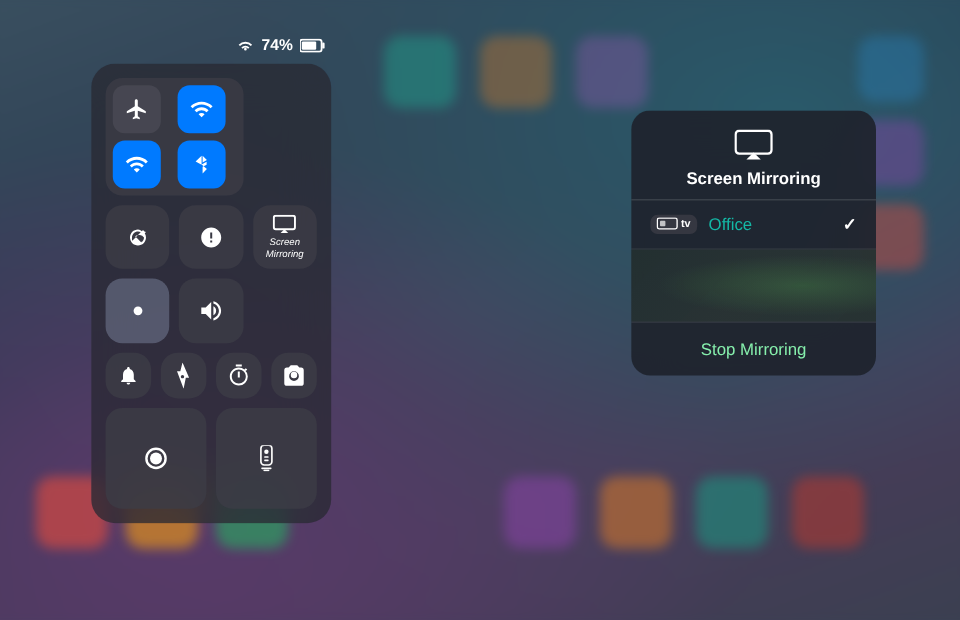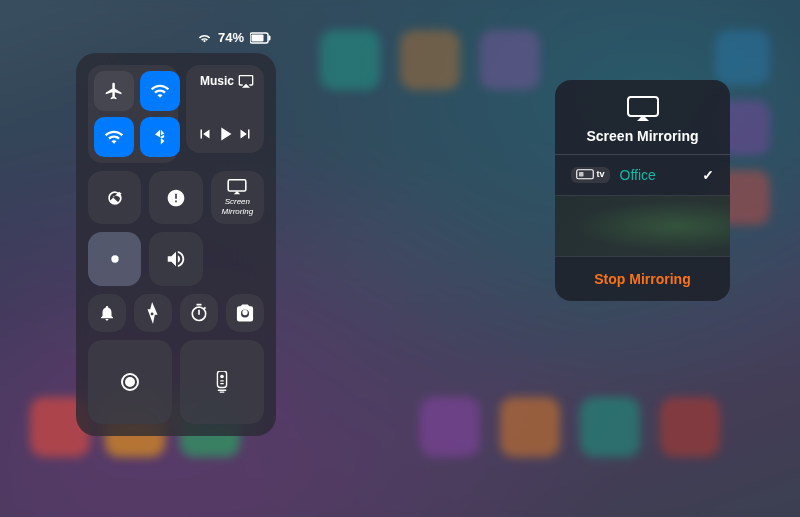--- a/index.html
+++ b/index.html
@@ -168,22 +168,22 @@
     .cc-row5 {
       display: grid;
       grid-template-columns: 1fr 1fr;
       gap: 8px;
     }
 
     
     .right-panel {
       position: absolute;
       right: 70px;
-      top: 80px;
-      width: 175px;
+      top: 92px;
+      width: 204px;
     }
 
     .mirror-popup {
       background: rgba(30, 35, 45, 0.92);
       backdrop-filter: blur(20px);
       border-radius: 16px;
       overflow: hidden;
     }
 
     .mirror-header {
@@ -254,23 +254,23 @@
     .stop-mirroring-btn {
       display: flex;
       align-items: center;
       justify-content: center;
       padding: 14px;
       cursor: pointer;
       border-top: 1px solid rgba(255,255,255,0.1);
     }
 
     .stop-mirroring-text {
-      color: #f97316;
+      color: #86efac;
       font-size: 14px;
-      font-weight: 700;
+      font-weight: 400;
     }
 
     
     .bg-app {
       position: absolute;
       border-radius: 14px;
       filter: blur(5px);
     }
   </style>
 </head>
@@ -331,40 +331,20 @@
             <path d="M1 9l2 2c4.97-4.97 13.03-4.97 18 0l2-2C16.93 2.93 7.08 2.93 1 9zm8 8l3 3 3-3c-1.65-1.66-4.34-1.66-6 0zm-4-4l2 2c2.76-2.76 7.24-2.76 10 0l2-2C15.14 9.14 8.87 9.14 5 13z"></path>
           </svg>
         </div>
         <div class="net-btn active-blue">
           <svg width="18" height="20" viewBox="0 0 18 24" fill="white">
             <path d="M14.29 7.71L10 3.41V10l4.29-2.29zM9 3.41L3 9l6 3.41V3.41zm5 8.88L10 14.41V21l4.29-4.29L9 12l5-2.71z"></path>
           </svg>
         </div>
       </div>
 
-      <div class="music-widget" style="position:relative;">
-        <div style="display:flex;justify-content:space-between;align-items:center;">
-          <span style="color:white;font-size:12px;font-weight:600;flex:1;text-align:center;">Music</span>
-
-          <svg width="16" height="16" viewBox="0 0 24 24" fill="white" style="flex-shrink:0;">
-            <path d="M6 22h12l-6-6-6 6zM21 3H3c-1.1 0-2 .9-2 2v12c0 1.1.9 2 2 2h4v-2H3V5h18v12h-4v2h4c1.1 0 2-.9 2-2V5c0-1.1-.9-2-2-2z"></path>
-          </svg>
-        </div>
-        <div class="music-controls">
-          <svg width="18" height="18" viewBox="0 0 24 24" fill="white">
-            <path d="M6 6h2v12H6zm3.5 6l8.5 6V6z"></path>
-          </svg>
-          <svg width="22" height="22" viewBox="0 0 24 24" fill="white">
-            <path d="M8 5v14l11-7z"></path>
-          </svg>
-          <svg width="18" height="18" viewBox="0 0 24 24" fill="white">
-            <path d="M6 18l8.5-6L6 6v12zM16 6v12h2V6h-2z"></path>
-          </svg>
-        </div>
-      </div>
     </div>
 
     <div class="cc-row2">
       <div class="cc-icon-btn">
         <svg width="20" height="20" viewBox="0 0 24 24" fill="white">
           <path d="M18.41 5.8L17 4.41l-1.12 1.12A7.95 7.95 0 0012 4c-4.42 0-8 3.58-8 8s3.58 8 8 8 8-3.58 8-8c0-1.57-.46-3.03-1.24-4.27L20 6.41 18.41 5.8zM12 18c-3.31 0-6-2.69-6-6s2.69-6 6-6c.98 0 1.9.25 2.71.68l-8.39 8.39C5.75 13.9 6 12.98 6 12c0 3.31 2.69 6 6 6zm3.32-1.17L9.17 10.68A5.97 5.97 0 0118 12c0 1.8-.8 3.42-2.07 4.52l-.61-.61z"></path>
         </svg>
       </div>
       <div class="cc-icon-btn">
         <svg width="20" height="20" viewBox="0 0 24 24" fill="white">

